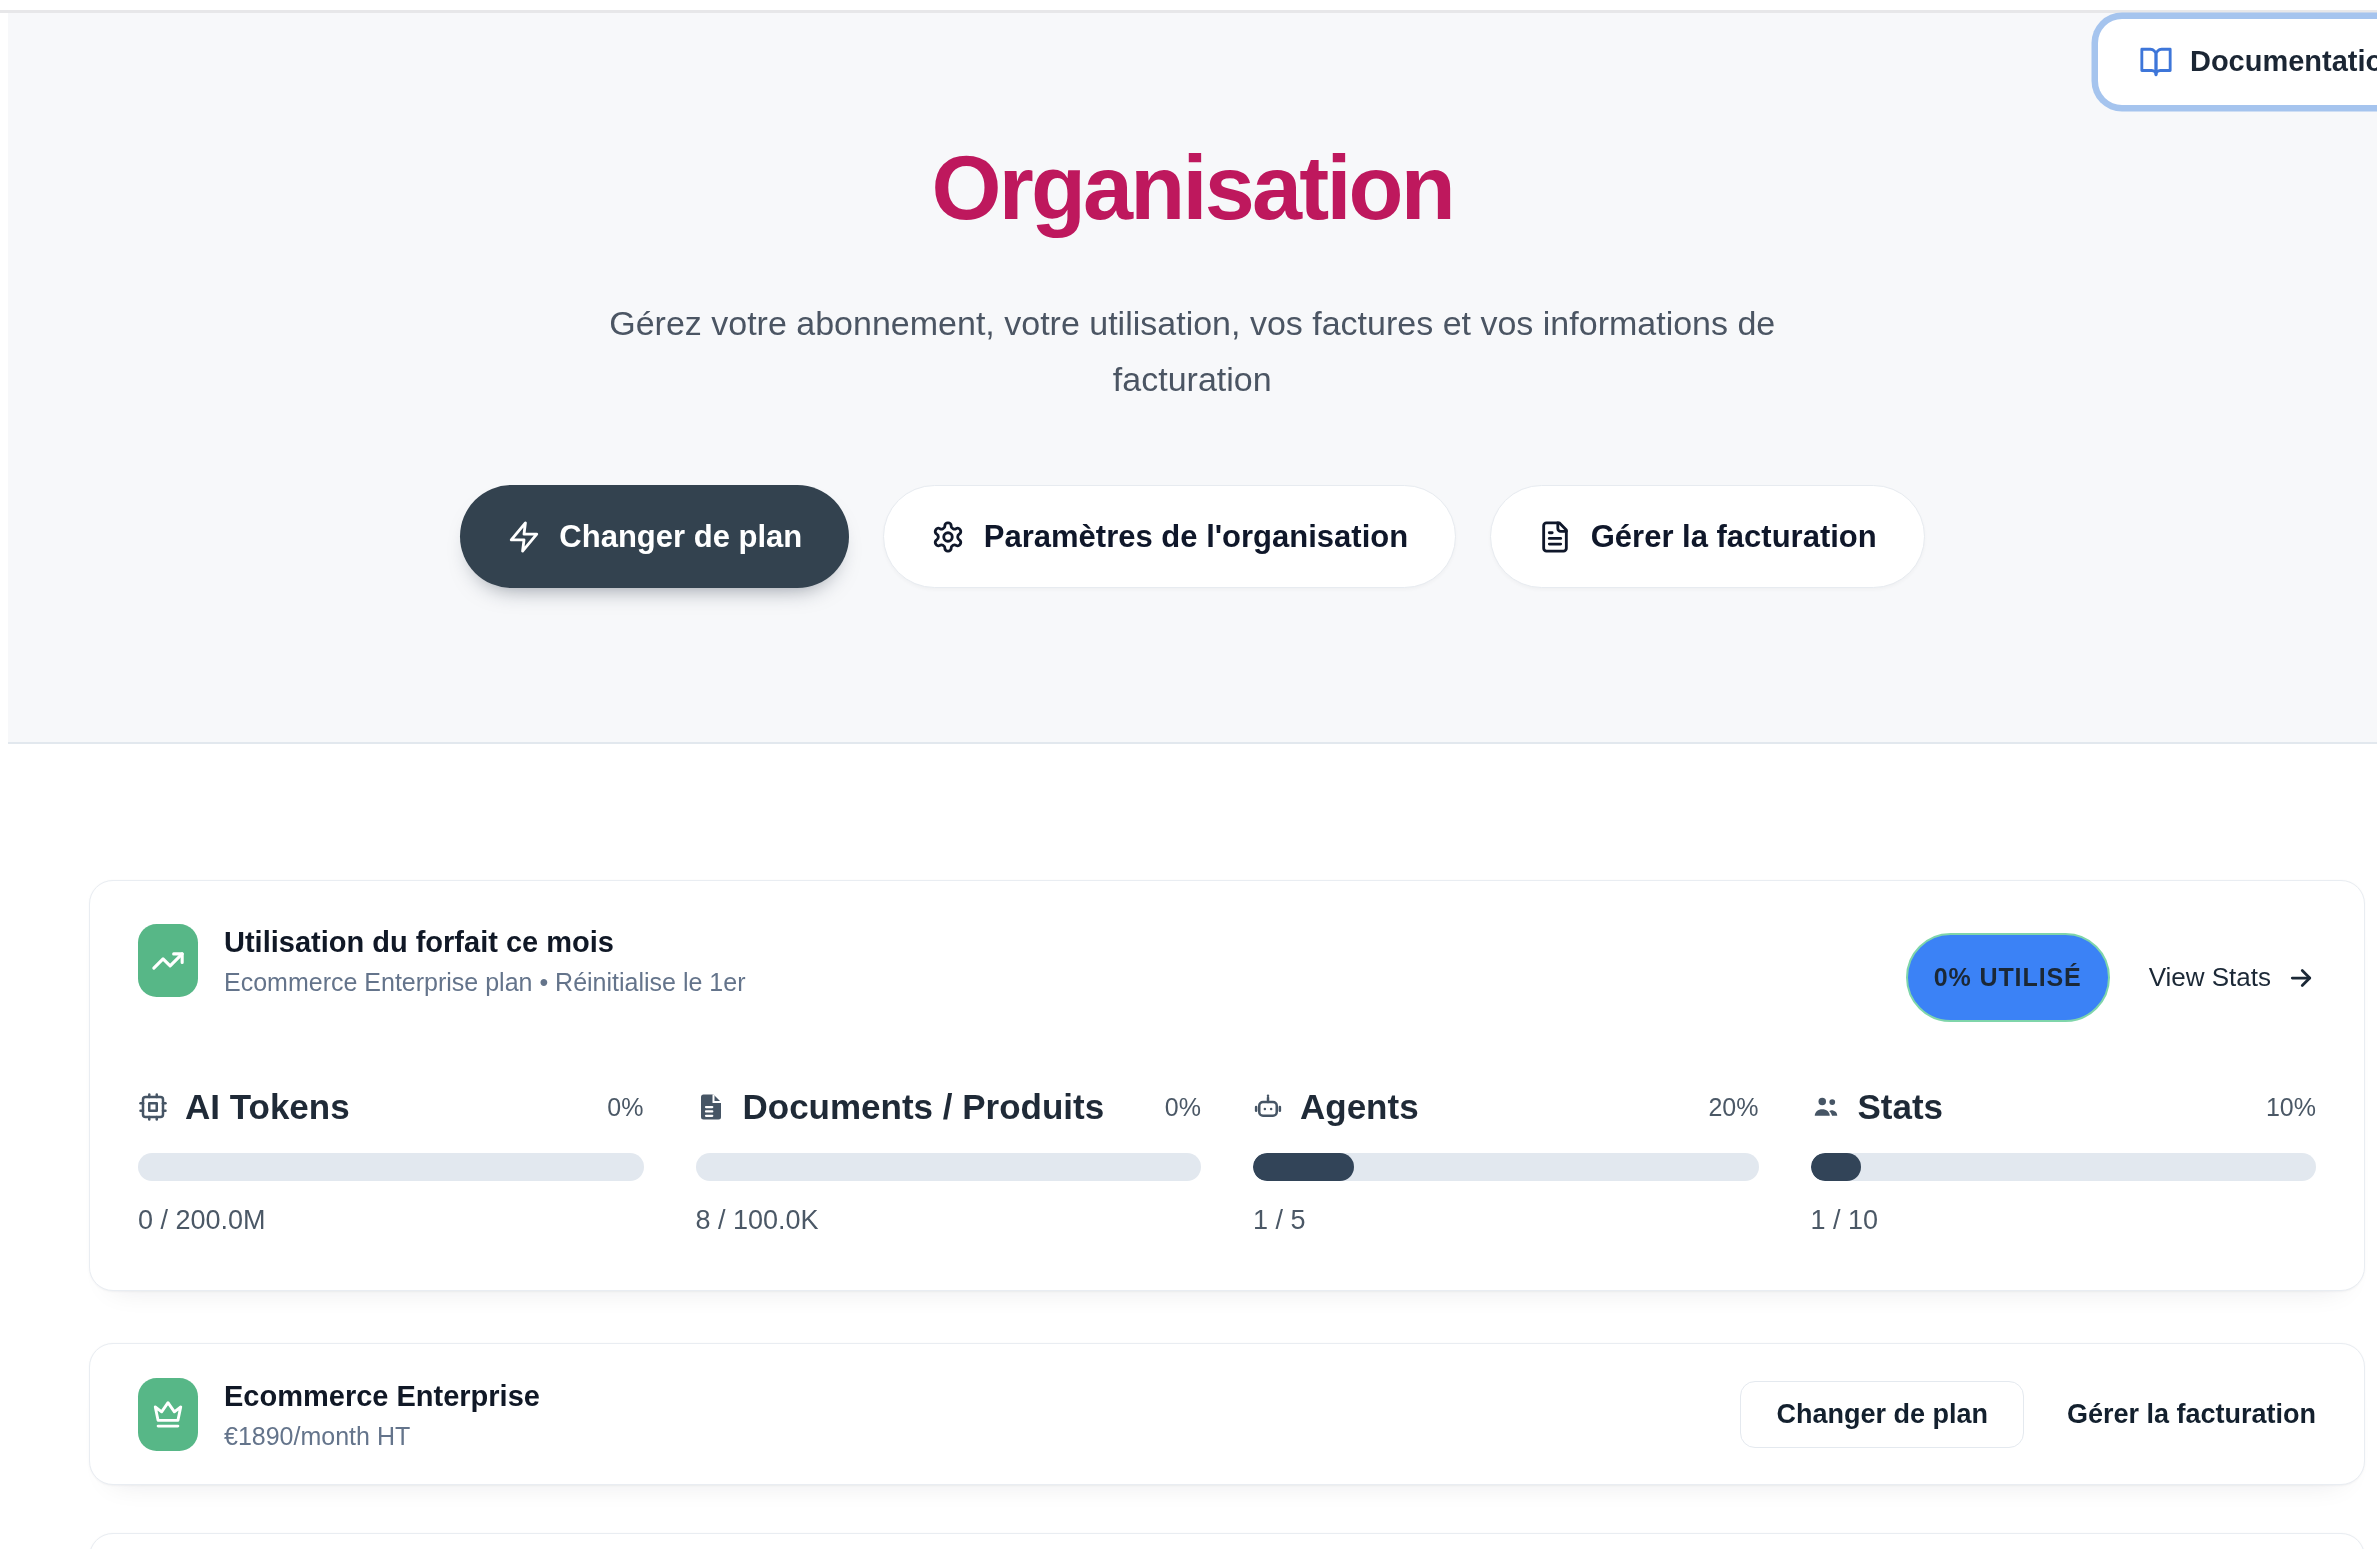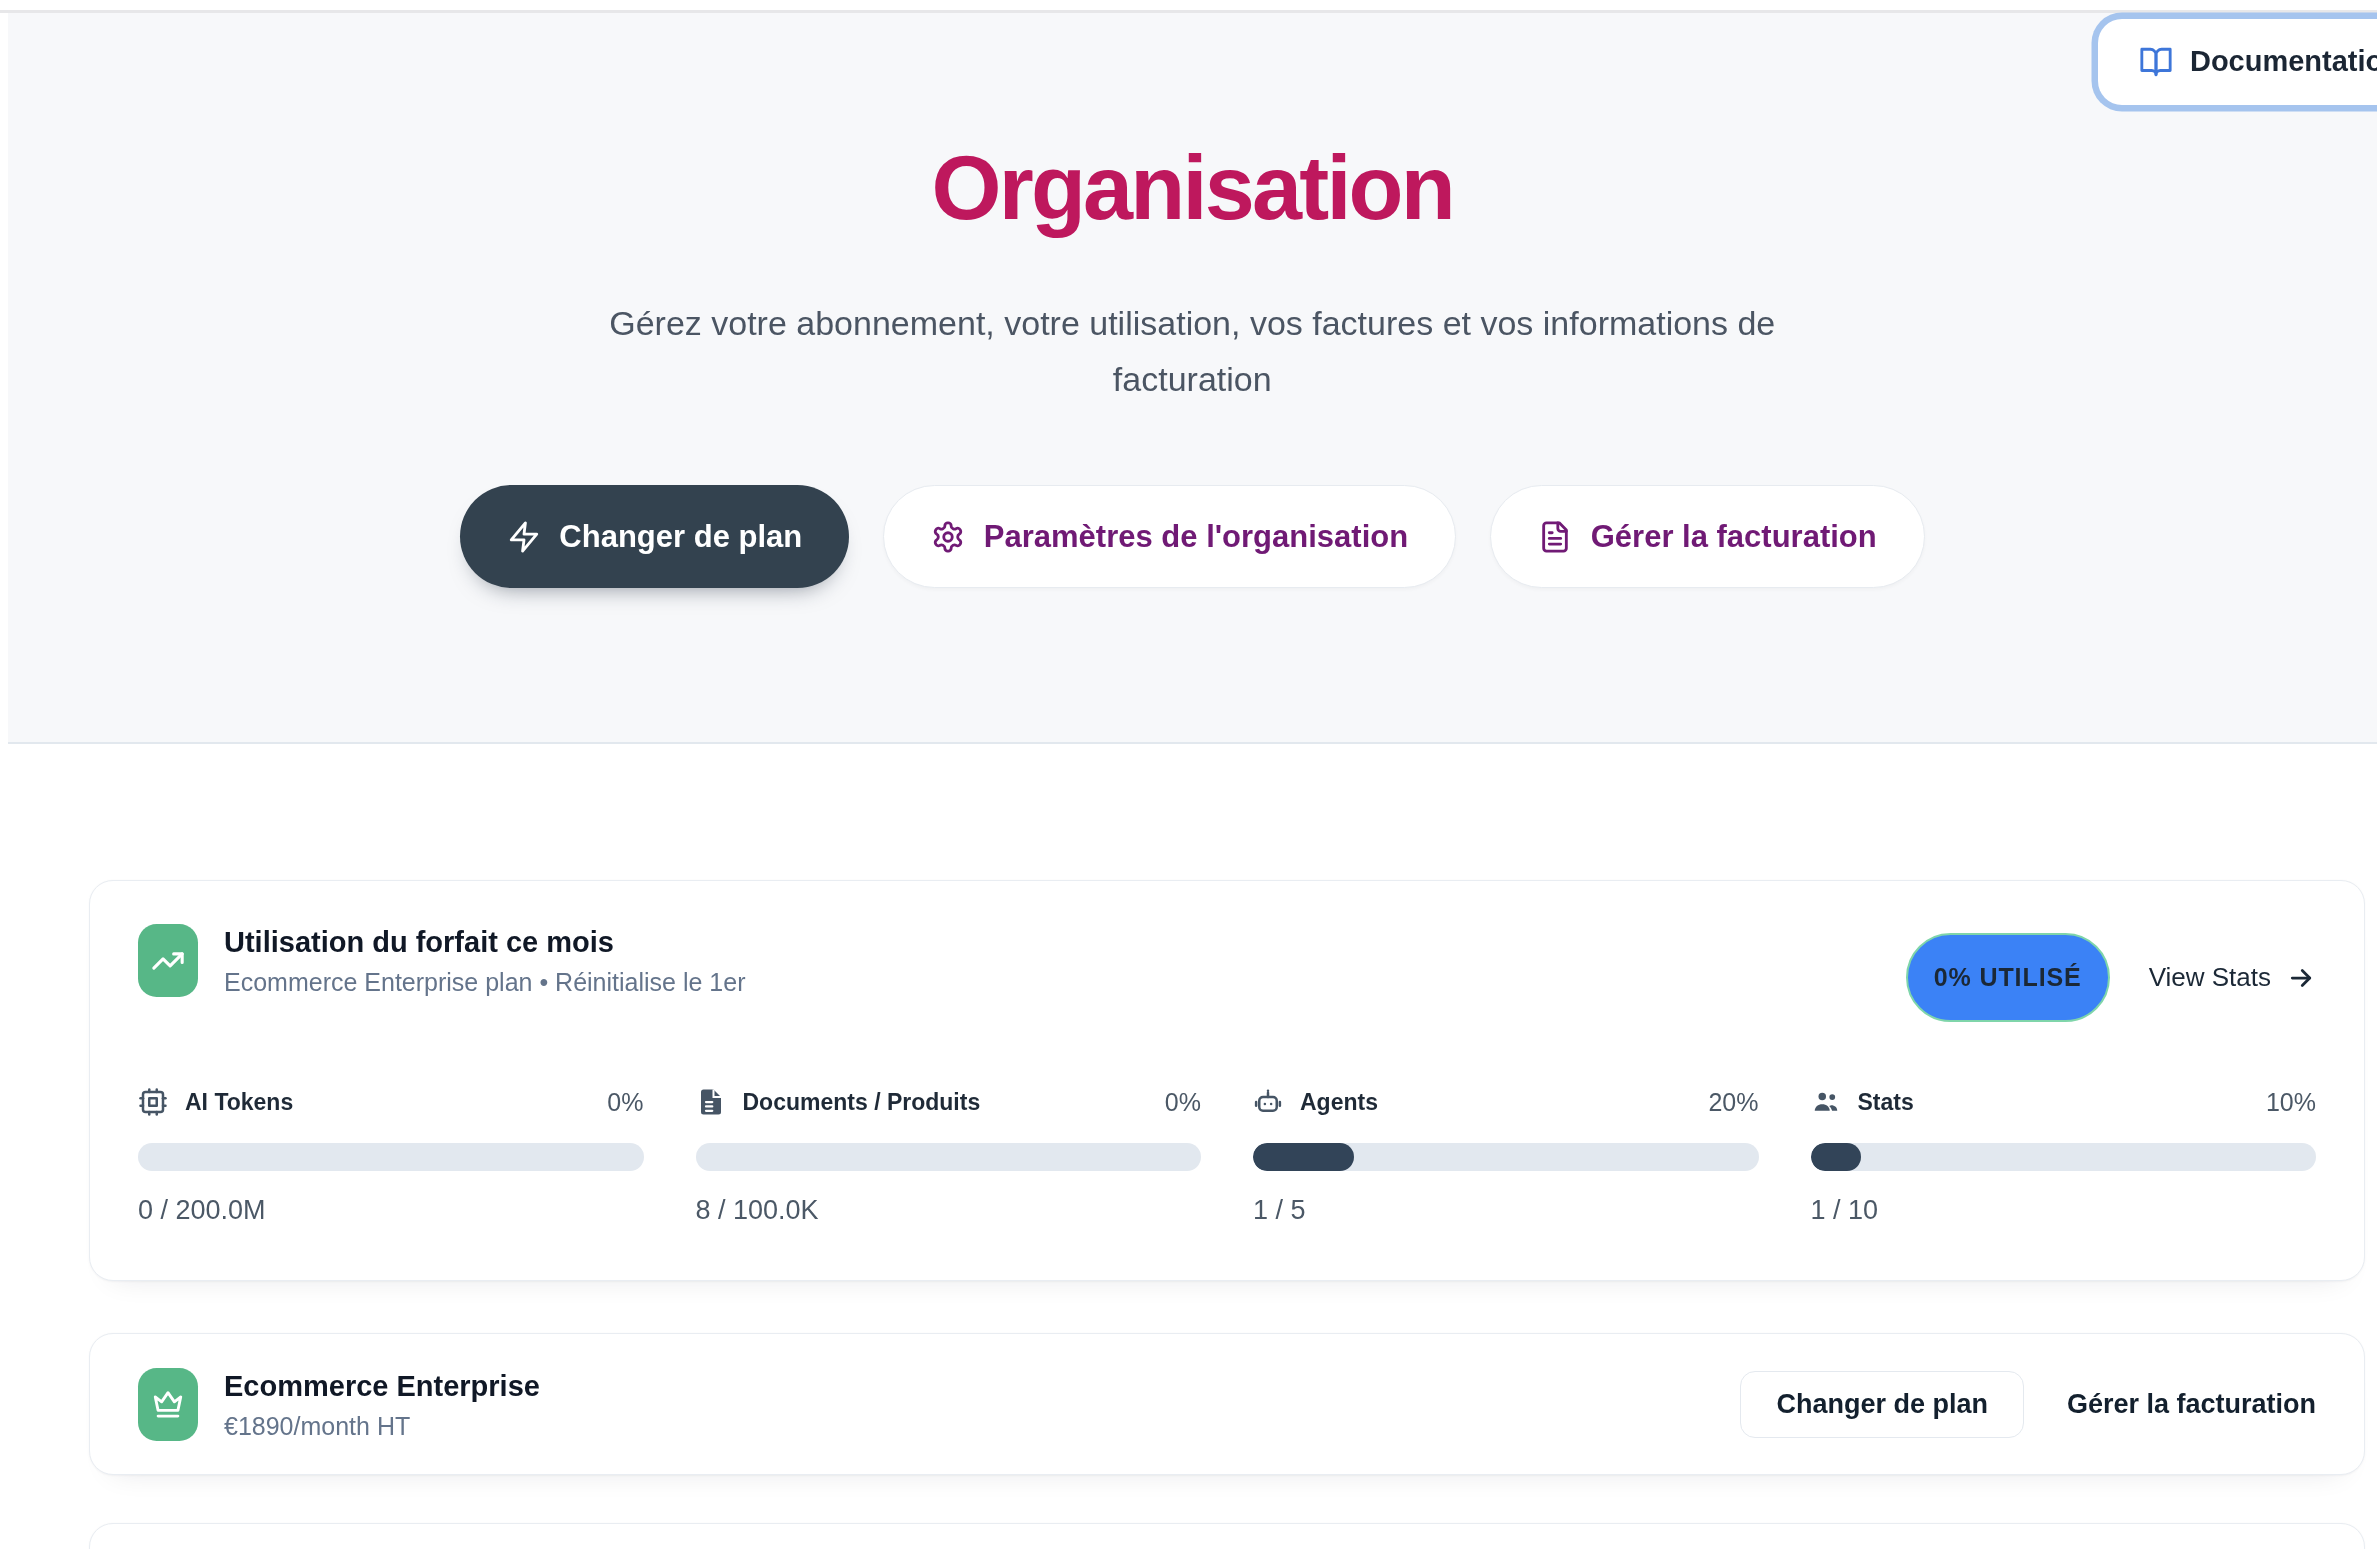--- a/index.html
+++ b/index.html
@@ -39,21 +39,21 @@
     height:103px; display:inline-flex; align-items:center; gap:18.6px;
     padding:0 47px; border-radius:56px; font-family:inherit;
     font-size:31px; font-weight:600; cursor:pointer;
   }
   .pill-btn svg { width:34px; height:34px; }
   .pill-btn.dark {
     background:#33424f; color:#ffffff; border:none;
     box-shadow:0 13px 22.4px -13px rgba(30,41,59,.5);
   }
   .pill-btn.light {
-    background:#ffffff; color:#701a75; border:1.9px solid #e7ebf0;
+    background:#ffffff; color:#0f172a; border:1.9px solid #e7ebf0;
     box-shadow:0 1.9px 3.7px rgba(16,24,40,.03);
   }
 
   
   .main { padding:136px 12px 0 89px; }
   .card {
     background:#ffffff; border:1.9px solid #e9edf2; border-radius:24px;
     box-shadow:0 0.9px 1.9px rgba(16,24,40,.04), 0 18.6px 28px -24px rgba(16,24,40,.12);
   }
   .usage-card { padding:43px 48px 54px; }
@@ -78,21 +78,21 @@
     display:flex; align-items:center; gap:15px; background:none; border:none;
     font-family:inherit; font-size:26px; font-weight:400; color:#1b2836; cursor:pointer;
   }
   .view-stats svg { width:30px; height:30px; }
 
   .meters {
     margin-top:65px; display:grid; grid-template-columns:repeat(4,1fr); column-gap:52px;
   }
   .meter-top { display:flex; align-items:center; gap:17px; }
   .meter-top svg { width:30px; height:30px; color:#465565; flex:none; }
-  .meter-label { font-size:23px; font-weight:600; color:#1f2a37; }
+  .meter-label { font-size:35px; font-weight:600; color:#1f2a37; }
   .meter-pct { margin-left:auto; font-size:25px; color:#4b5866; }
   .meter-bar {
     margin-top:26px; height:28px; border-radius:931px; background:#e2e8ef; overflow:hidden;
   }
   .meter-fill { height:100%; border-radius:931px; background:#324458; }
   .meter-value { margin-top:24px; font-size:27px; color:#4b5866; }
 
   .plan-card { margin-top:52px; height:142px; display:flex; align-items:center; padding:12px 48px; }
   .plan-right { margin-left:auto; display:flex; align-items:center; gap:43px; }
   .outline-btn {

